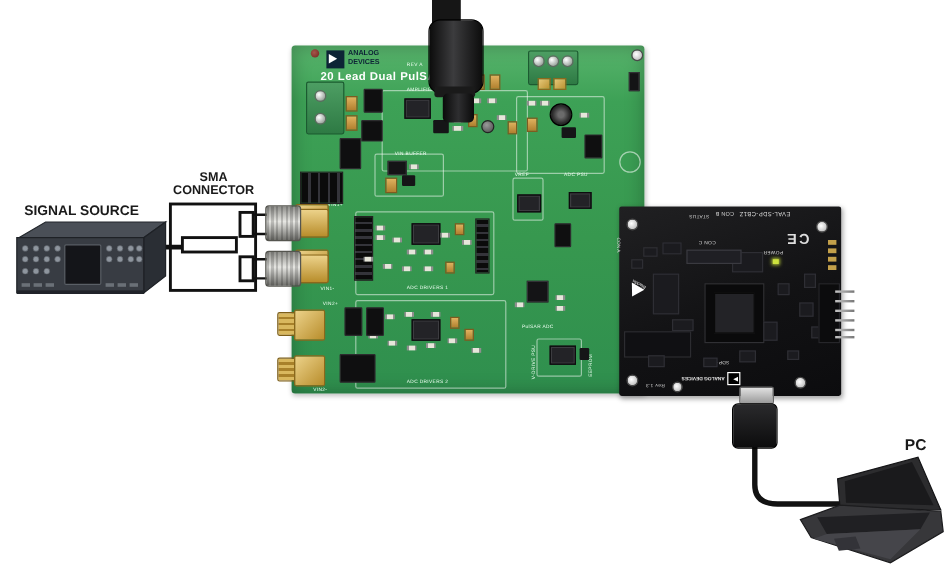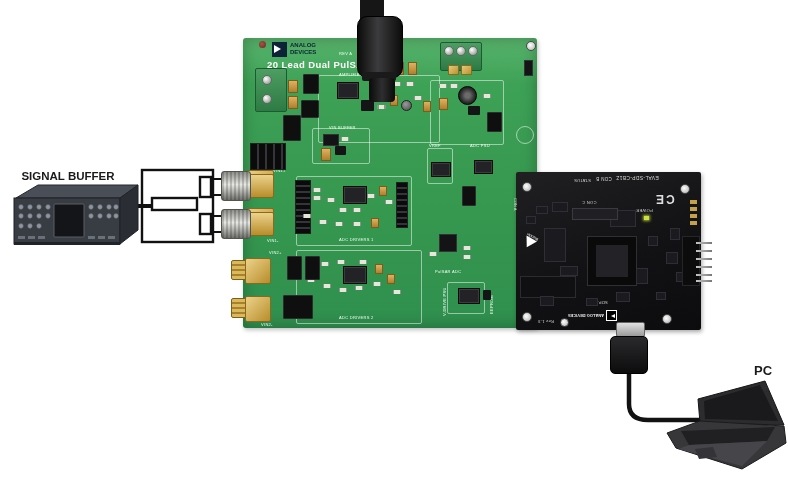--- a/index.html
+++ b/index.html
@@ -136,21 +136,22 @@
       <rect x="10" y="56" width="7" height="3"></rect>
         <rect x="20" y="56" width="7" height="3"></rect>
         <rect x="30" y="56" width="7" height="3"></rect>
       <rect x="80" y="56" width="7" height="3"></rect>
         <rect x="90" y="56" width="7" height="3"></rect>
         <rect x="100" y="56" width="7" height="3"></rect>
     </g>
     <rect x="6" y="62" width="106" height="3" fill="#202329"></rect>
   </svg>
 
-  <div class="lbl" style="left:12px;top:170px;width:112px;font-size:11.5px">SIGNAL BUFFER</div>
+  <div class="lbl" style="left:12px;top:170px;width:112px;font-size:11.5px">SIGNAL SOURCE</div>
+  <div class="lbl" style="left:138px;top:143px;width:80px;font-size:10.5px">SMA CONNECTOR</div>
   <div class="lbl" style="left:735px;top:364px;width:56px;font-size:13px">PC</div>
 
   <div id="greenBoard">
     <div class="cmp rscrew" style="left:16px;top:3px;width:7px;height:7px"></div>
     <div class="cmp hole" style="left:283px;top:3px;width:8px;height:8px"></div>
 
     <div class="adilogo" style="left:29px;top:4px"></div>
     <div class="brandtxt" style="left:47px;top:4px">
       <div>ANALOG</div>
       <div>DEVICES</div>

